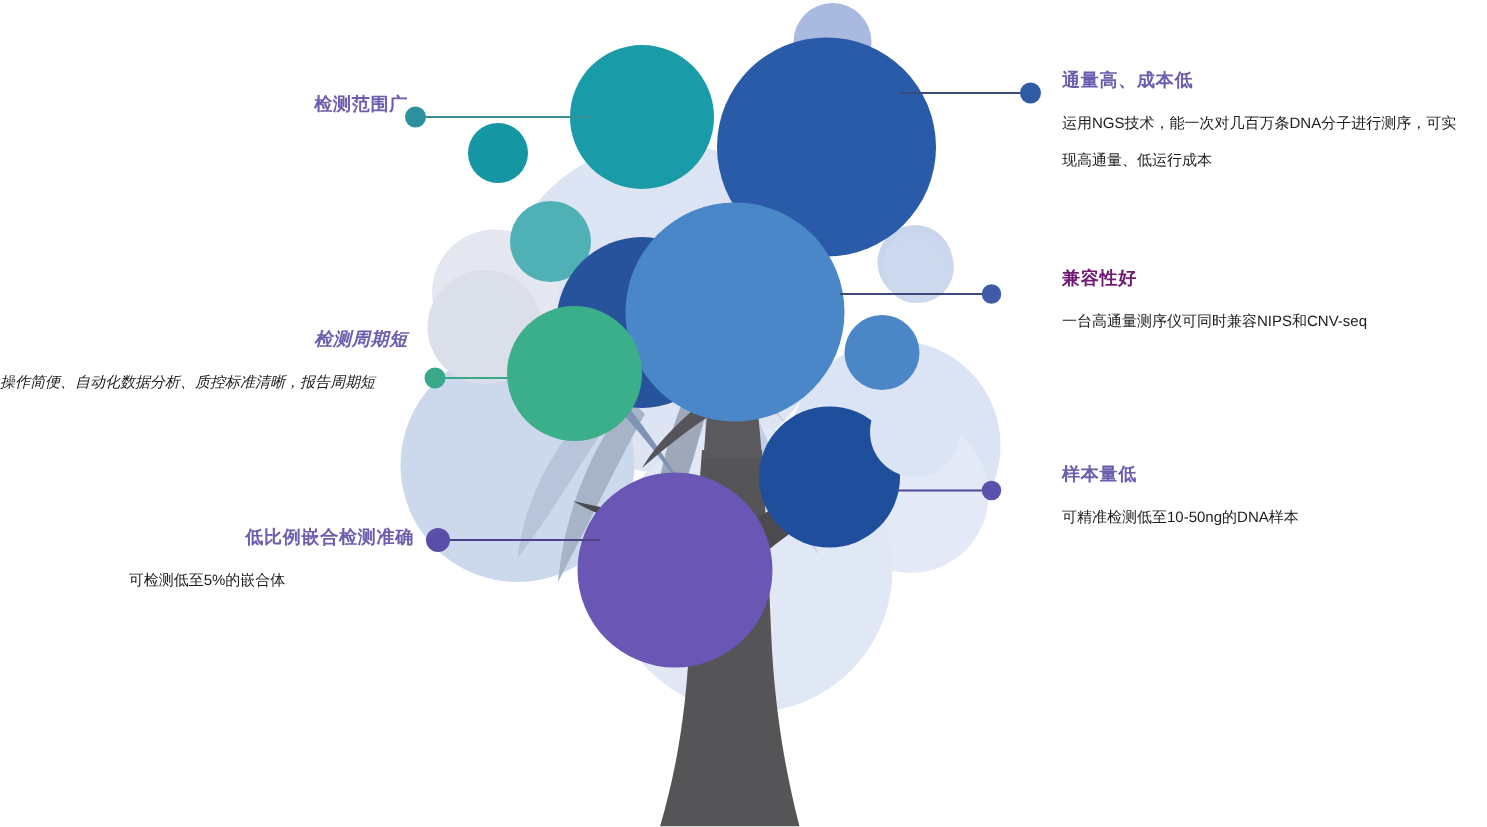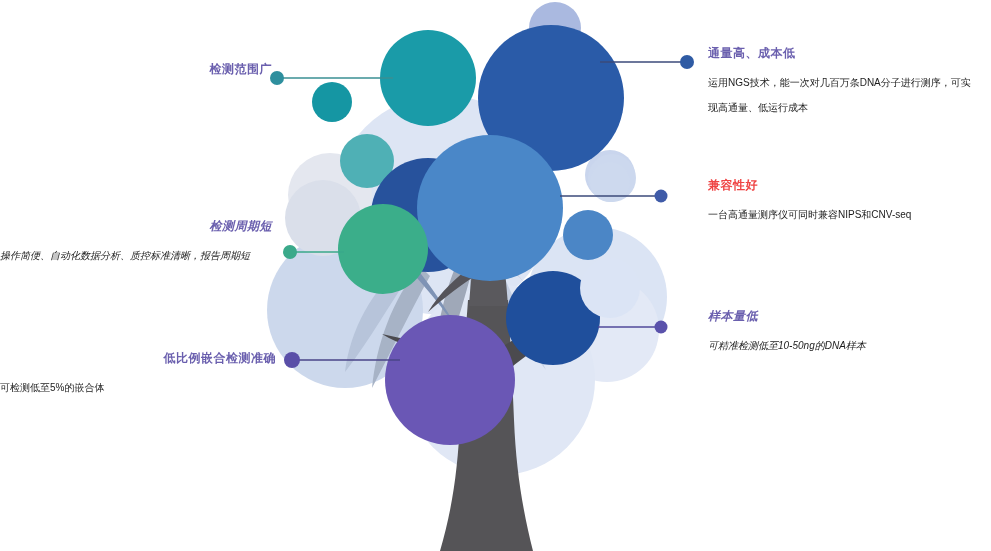--- a/index.html
+++ b/index.html
@@ -51,31 +51,32 @@
   .callout.right .callout-body {
     text-align: left;
   }
   .callout.left .callout-title {
     text-align: right;
   }
   .callout.left .callout-body {
     text-align: left;
   }
   .callout.left.centered .callout-body {
+    text-align: center;
   }
 
   
   #callout-range   { left: 0px;   top: 56px;  width: 272px; }
   #callout-cycle   { left: 0px;   top: 213px; width: 272px; font-style: italic; }
   #callout-mosaic  { left: 0px;   top: 345px; width: 276px; }
 
   
   #callout-throughput { left: 708px; top: 40px;  width: 270px; }
   #callout-compat     { left: 708px; top: 172px; width: 275px; }
-  #callout-sample     { left: 708px; top: 303px; width: 275px; font-style: italic; }
+  #callout-sample     { left: 708px; top: 303px; width: 275px; }
 </style>
 </head>
 <body>
 
 <div id="stage">
 
   <svg id="tree-svg" viewBox="0 0 991 551">
 
     <g>
       <circle cx="443" cy="205" r="110" fill="#dde5f4"></circle>
@@ -177,21 +178,21 @@
     <div class="callout-title" style="color:#6a5fae;">低比例嵌合检测准确</div>
     <div class="callout-body">可检测低至5%的嵌合体</div>
   </div>
 
   <div class="callout right" id="callout-throughput">
     <div class="callout-title" style="color:#6a5fae;">通量高、成本低</div>
     <div class="callout-body">运用NGS技术，能一次对几百万条DNA分子进行测序，可实现高通量、低运行成本</div>
   </div>
 
   <div class="callout right" id="callout-compat">
-    <div class="callout-title" style="color:#ef4444;">兼容性好</div>
+    <div class="callout-title" style="color:#701a75;">兼容性好</div>
     <div class="callout-body">一台高通量测序仪可同时兼容NIPS和CNV-seq</div>
   </div>
 
   <div class="callout right" id="callout-sample">
     <div class="callout-title" style="color:#6a5fae;">样本量低</div>
     <div class="callout-body">可精准检测低至10-50ng的DNA样本</div>
   </div>
 
 </div>
 

